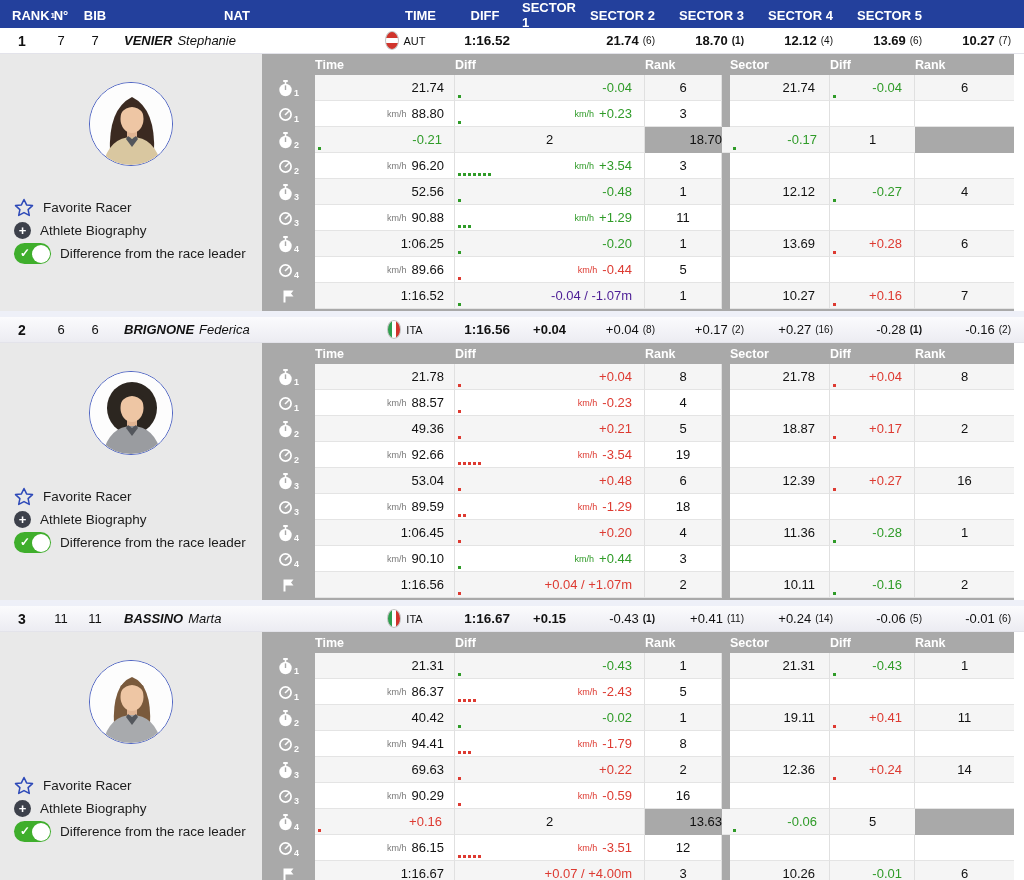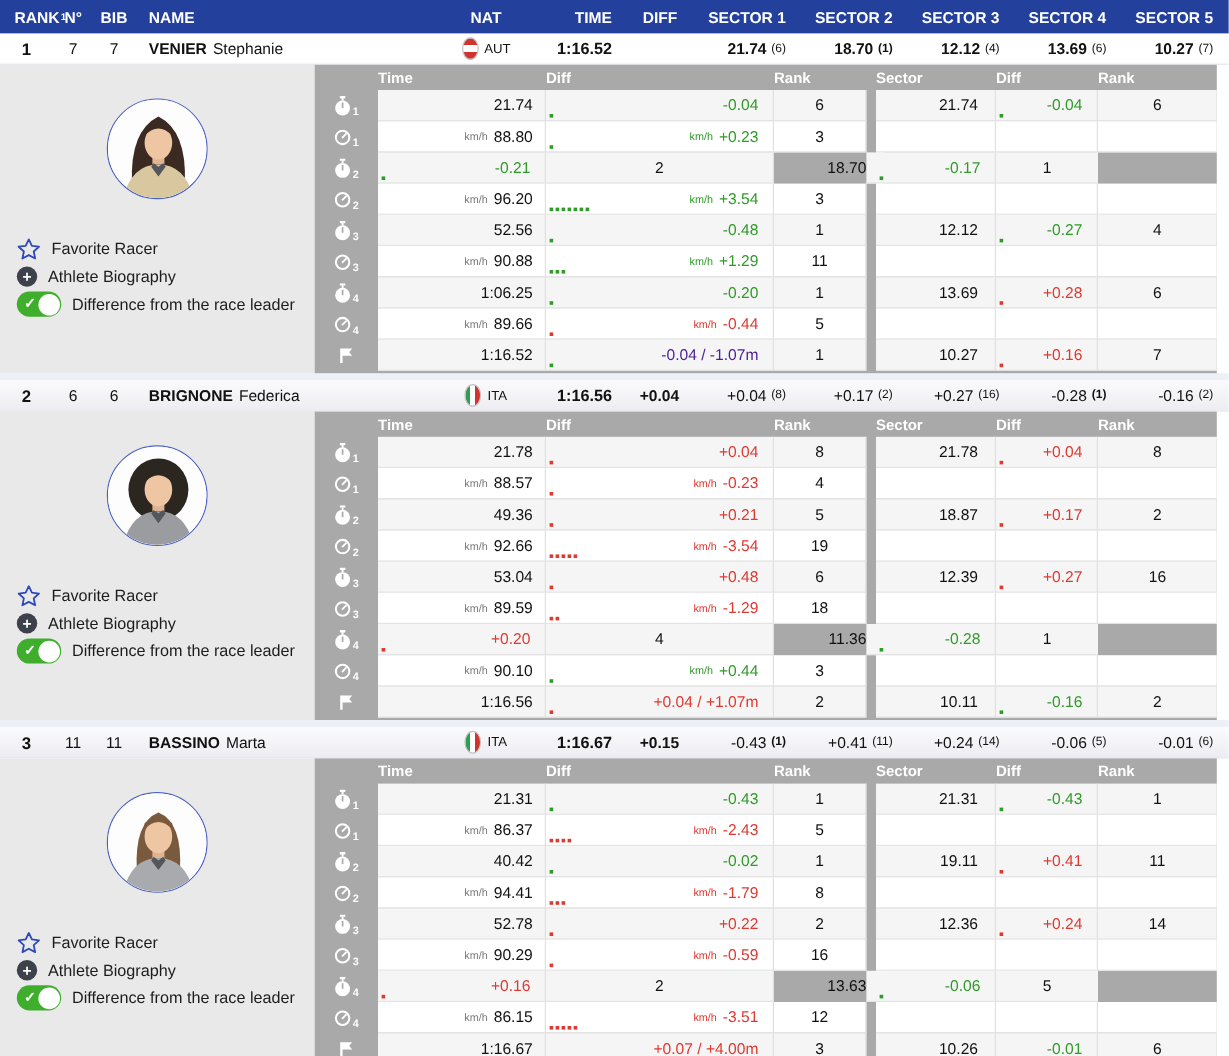--- a/index.html
+++ b/index.html
@@ -23,21 +23,21 @@
   .srow {
     display: grid;
     grid-template-columns: 44px 34px 34px 250px 86px 74px 56px repeat(5, 89px);
     height: 26px; align-items: center; font-size: 13px; background: #fff;
     border-bottom: 1px solid #e3e3ea; cursor: pointer;
   }
   .srow.alt { background: linear-gradient(#fbfbfd, #ececf2); }
   .sc { display: flex; align-items: center; height: 100%; }
   .sc.ac { justify-content: center; }
   .sc.ar { justify-content: flex-end; padding-right: 12px; }
-  .sc.al { padding-left: 12px; }
+  .sc.al { padding-left: 12px; font-style: italic; }
   .rank-v { font-weight: bold; font-size: 14px; }
   .name-last { font-weight: bold; margin-right: 5px; }
   .floval { width: 14px; height: 19px; border-radius: 50%; border: 1px solid #c2c2c2; flex: 0 0 auto; }
   .floval.aut { background: linear-gradient(180deg, #d0342c 0 34%, #fff 34% 66%, #d0342c 66% 100%); }
   .floval.ita { background: linear-gradient(90deg, #2e9f4e 0 34%, #fff 34% 66%, #d0342c 66% 100%); }
   .natcode { font-size: 11px; margin-left: 5px; }
   .time-v { font-weight: bold; font-size: 13.5px; }
   .diff-v { font-weight: bold; font-size: 13px; }
   .ssec { gap: 4px; }
   .ssec .sv { font-size: 13px; }
@@ -93,21 +93,20 @@
 </head>
 <body>
 
 <div class="thead">
   <div class="hc al">
       <span>RANK</span>
       <sup>1</sup>
     </div>
   <div class="hc ac">N°</div>
   <div class="hc ac">BIB</div>
-  <div class="hc al">NAME</div>
   <div class="hc ac">NAT</div>
   <div class="hc ar">TIME</div>
   <div class="hc ac">DIFF</div>
   <div class="hc ac">SECTOR 1</div>
   <div class="hc ac">SECTOR 2</div>
   <div class="hc ac">SECTOR 3</div>
   <div class="hc ac">SECTOR 4</div>
   <div class="hc ac">SECTOR 5</div>
 </div>
 
@@ -709,20 +708,23 @@
         <div class="drow shade">
     <div class="icell">
             <svg width="15" height="17" viewBox="0 0 15 17">
               <rect x="5.2" y="0" width="4.6" height="2" rx="0.5" fill="#fff"></rect>
               <rect x="6.7" y="1.6" width="1.6" height="2.4" fill="#fff"></rect>
               <circle cx="7.5" cy="10" r="6.2" fill="#fff"></circle>
               <line x1="7.5" y1="10" x2="7.5" y2="5.4" stroke="#a9a9a9" stroke-width="1.4"></line>
             </svg>
             <span class="sub">4</span>
           </div>
+    <div class="cell ar c-time">
+            <span>1:06.45</span>
+          </div>
     <div class="cell ar c-diff" style="color:#dd3a31">
             <span class="dots">
               <span class="dot" style="background:#dd3a31"></span>
             </span>
             <span>+0.20</span>
           </div>
     <div class="cell ac">4</div>
     <div class="gapcol"></div>
     <div class="cell ar c-sector">
             <span>11.36</span>
@@ -991,21 +993,21 @@
     <div class="icell">
             <svg width="15" height="17" viewBox="0 0 15 17">
               <rect x="5.2" y="0" width="4.6" height="2" rx="0.5" fill="#fff"></rect>
               <rect x="6.7" y="1.6" width="1.6" height="2.4" fill="#fff"></rect>
               <circle cx="7.5" cy="10" r="6.2" fill="#fff"></circle>
               <line x1="7.5" y1="10" x2="7.5" y2="5.4" stroke="#a9a9a9" stroke-width="1.4"></line>
             </svg>
             <span class="sub">3</span>
           </div>
     <div class="cell ar c-time">
-            <span>52.78</span>
+            <span>69.63</span>
           </div>
     <div class="cell ar c-diff" style="color:#dd3a31">
             <span class="dots">
               <span class="dot" style="background:#dd3a31"></span>
             </span>
             <span>+0.22</span>
           </div>
     <div class="cell ac">2</div>
     <div class="gapcol"></div>
     <div class="cell ar c-sector">

